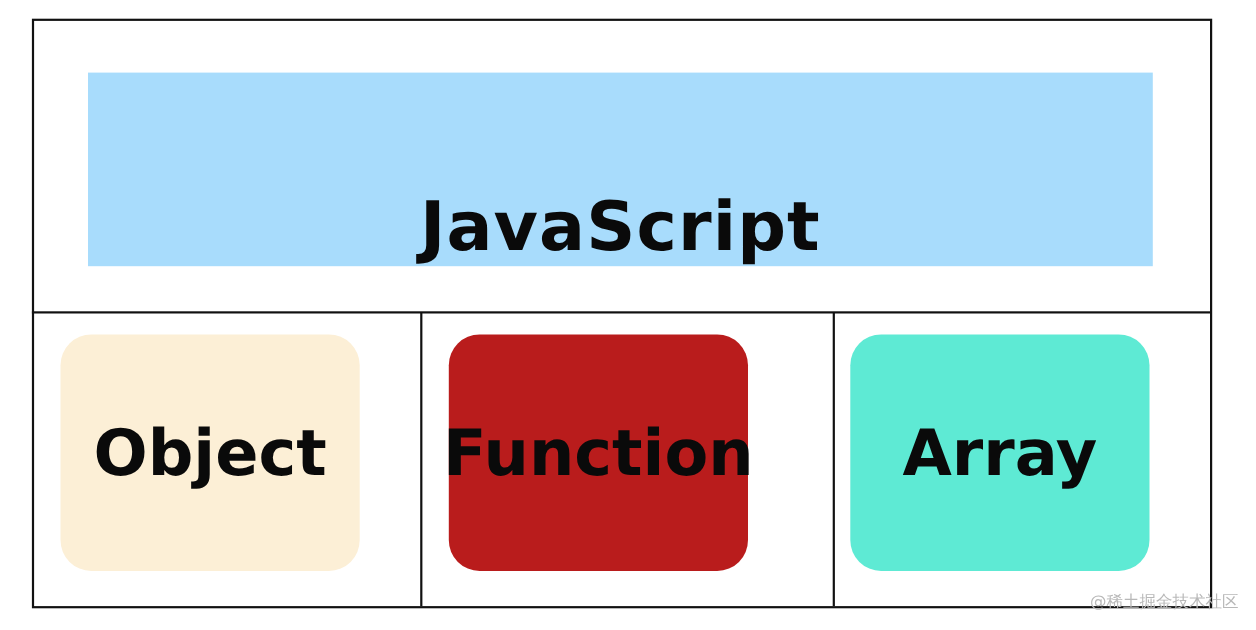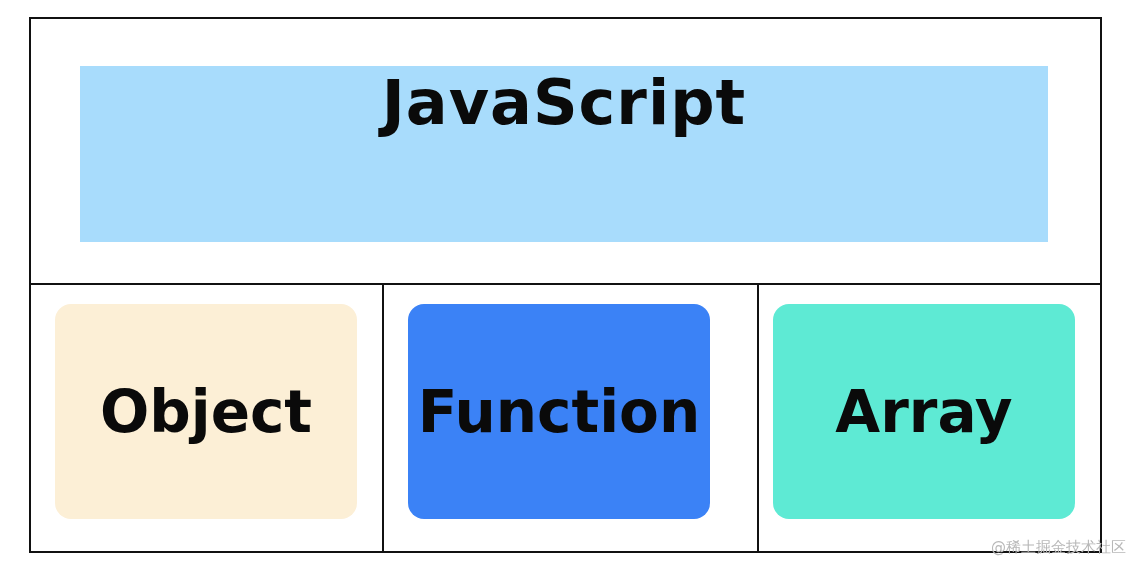--- a/index.html
+++ b/index.html
@@ -3,42 +3,42 @@
 <meta charset="utf-8">
 <style>
   html, body { margin: 0; padding: 0; background: #ffffff; }
   body { width: 1142px; height: 573px; position: relative; overflow: hidden;
          font-family: "DejaVu Sans", sans-serif; }
   .frame { position: absolute; left: 29px; top: 17px; width: 1069px; height: 532px;
            border: 2px solid #111; box-sizing: content-box; }
   .hdivider { position: absolute; left: 29px; top: 283px; width: 1071px; height: 2px; background: #111; }
   .vdivider { position: absolute; top: 284px; width: 2px; height: 267px; background: #111; }
   .topbox { position: absolute; left: 80px; top: 66px; width: 968px; height: 176px;
-            display: flex; align-items: flex-start; justify-content: center; }
+            display: flex; align-items: flex-end; justify-content: center; }
   .topbox span { font-size: 62px; font-weight: bold; color: #0a0a0a; letter-spacing: 1px; }
-  .card { position: absolute; top: 304px; width: 302px; height: 215px; border-radius: 16px;
+  .card { position: absolute; top: 304px; width: 272px; height: 215px; border-radius: 28px;
           display: flex; align-items: center; justify-content: center; }
   .card span { font-size: 58px; font-weight: bold; color: #0a0a0a; }
   .watermark { position: absolute; right: 16px; bottom: 16px; font-size: 15px; color: #b8b8b8; }
 </style>
 </head>
 <body>
 
 <div class="frame"></div>
 <div class="hdivider"></div>
 <div class="vdivider" style="left:382px"></div>
 <div class="vdivider" style="left:757px"></div>
 
 <div class="topbox" style="background:#a8dcfc">
   <span>JavaScript</span>
 </div>
 
 <div class="card" style="left:55px;background:#fcefd6">
   <span>Object</span>
 </div>
-<div class="card" style="left:408px;background:#3b82f6">
+<div class="card" style="left:408px;background:#b91c1c">
   <span>Function</span>
 </div>
 <div class="card" style="left:773px;background:#5eead4">
   <span>Array</span>
 </div>
 
 <div class="watermark">@稀土掘金技术社区</div>
 
 </body></html>

